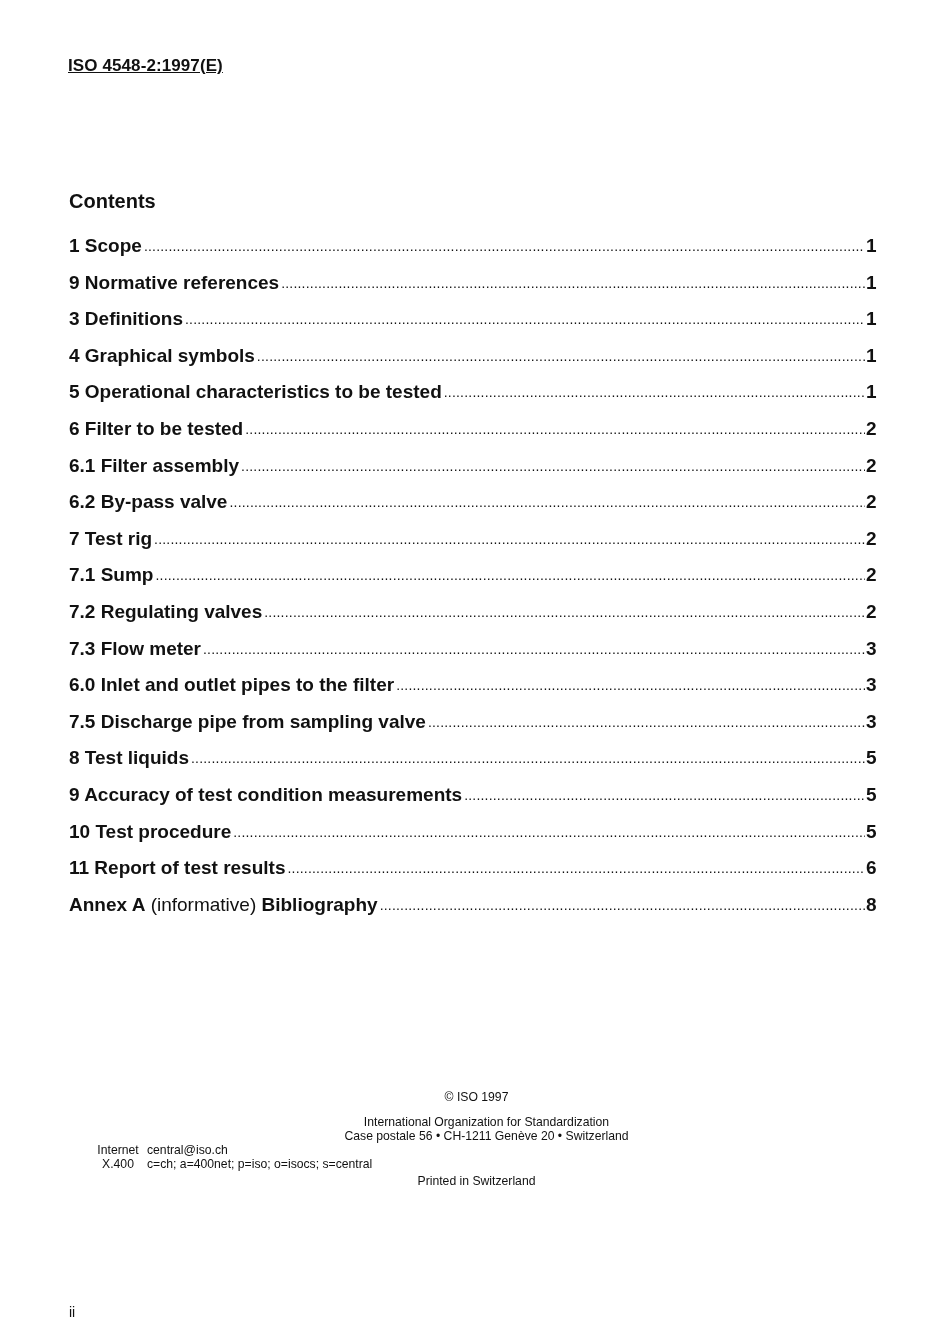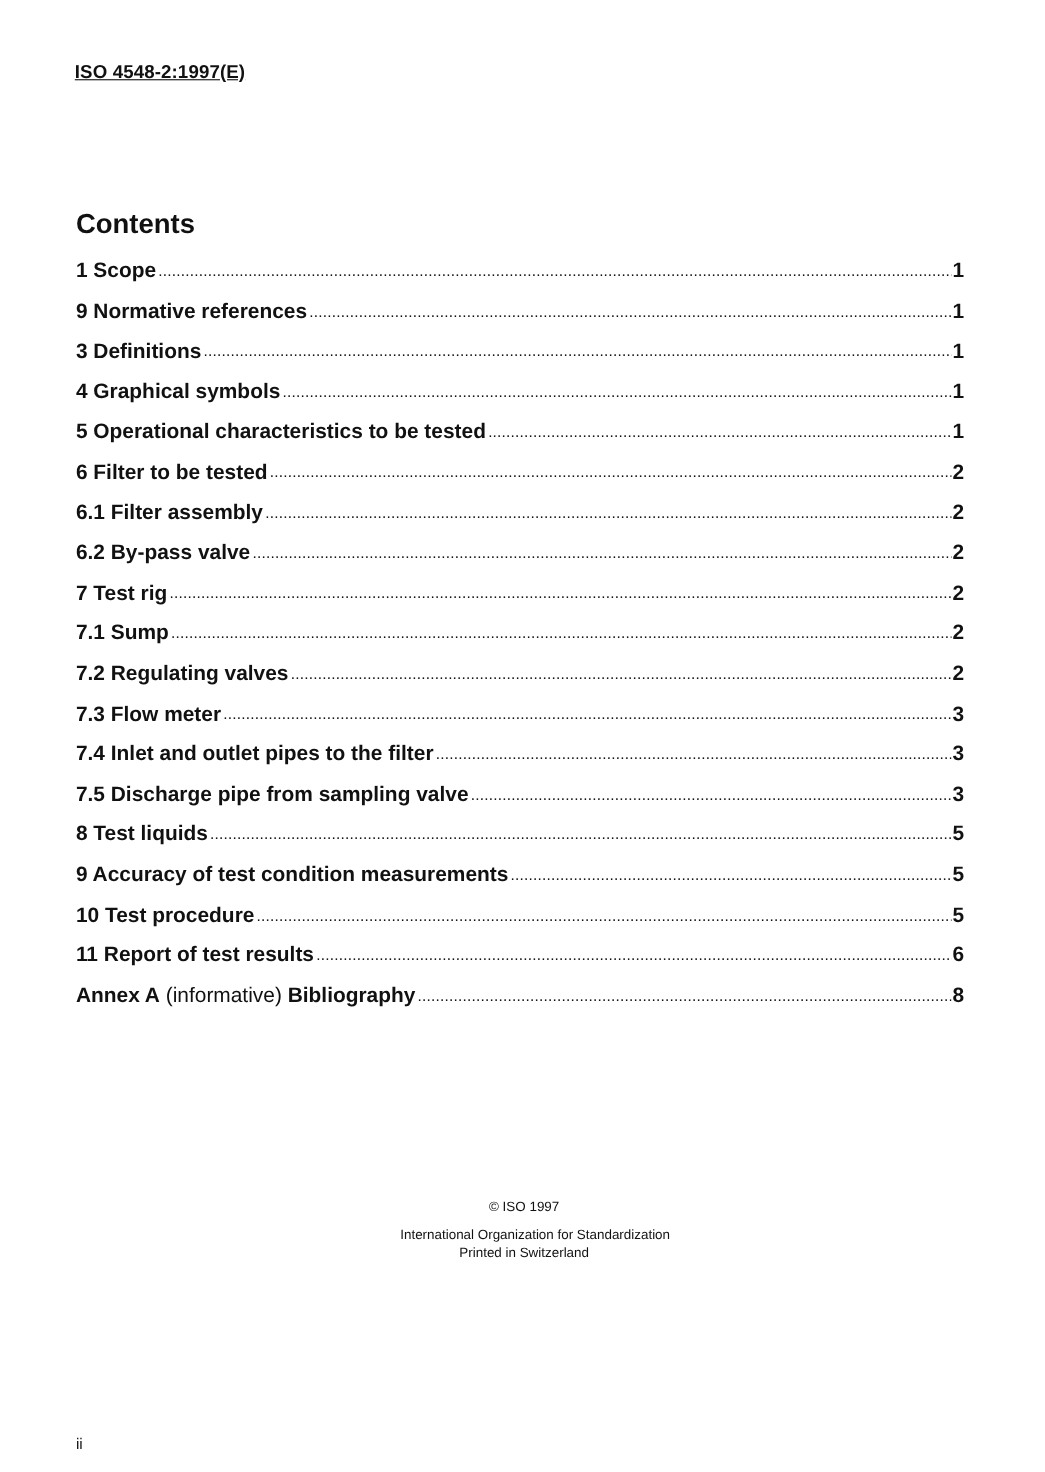--- a/index.html
+++ b/index.html
@@ -21,21 +21,21 @@
       top: 56px;
       font-size: 17px;
       font-weight: bold;
       letter-spacing: 0.1px;
       text-decoration: underline;
     }
     .contents-title {
       position: absolute;
       left: 69px;
       top: 190px;
-      font-size: 25px;
+      font-size: 20px;
       font-weight: bold;
     }
     .toc {
       position: absolute;
       left: 69px;
       top: 233px;
       width: 807px;
     }
     .toc-row {
       display: flex;
@@ -172,21 +172,21 @@
     <span class="toc-label">7.2 Regulating valves</span>
     <span class="toc-dots"></span>
     <span class="toc-page">2</span>
   </div>
   <div class="toc-row">
     <span class="toc-label">7.3 Flow meter</span>
     <span class="toc-dots"></span>
     <span class="toc-page">3</span>
   </div>
   <div class="toc-row">
-    <span class="toc-label">7.4 Inlet and outlet pipes to the filter</span>
+    <span class="toc-label">6.0 Inlet and outlet pipes to the filter</span>
     <span class="toc-dots"></span>
     <span class="toc-page">3</span>
   </div>
   <div class="toc-row">
     <span class="toc-label">7.5 Discharge pipe from sampling valve</span>
     <span class="toc-dots"></span>
     <span class="toc-page">3</span>
   </div>
   <div class="toc-row">
     <span class="toc-label">8 Test liquids</span>
@@ -212,17 +212,26 @@
     <span class="toc-label"><span>Annex A</span><span class="normal"> (informative) </span><span>Bibliography</span></span>
     <span class="toc-dots"></span>
     <span class="toc-page">8</span>
   </div>
 </div>
 
 <div class="footer">
   <div class="copyright">© ISO 1997</div>
   <div class="address">
     <div>International Organization for Standardization</div>
+    <div>Case postale 56 • CH-1211 Genève 20 • Switzerland</div>
+    <div class="addr-row">
+      <span class="addr-key">Internet</span>
+      <span>central@iso.ch</span>
+    </div>
+    <div class="addr-row">
+      <span class="addr-key">X.400</span>
+      <span>c=ch; a=400net; p=iso; o=isocs; s=central</span>
+    </div>
   </div>
   <div class="printed">Printed in Switzerland</div>
 </div>
 
 <div class="page-num">ii</div>
 
 </body></html>

